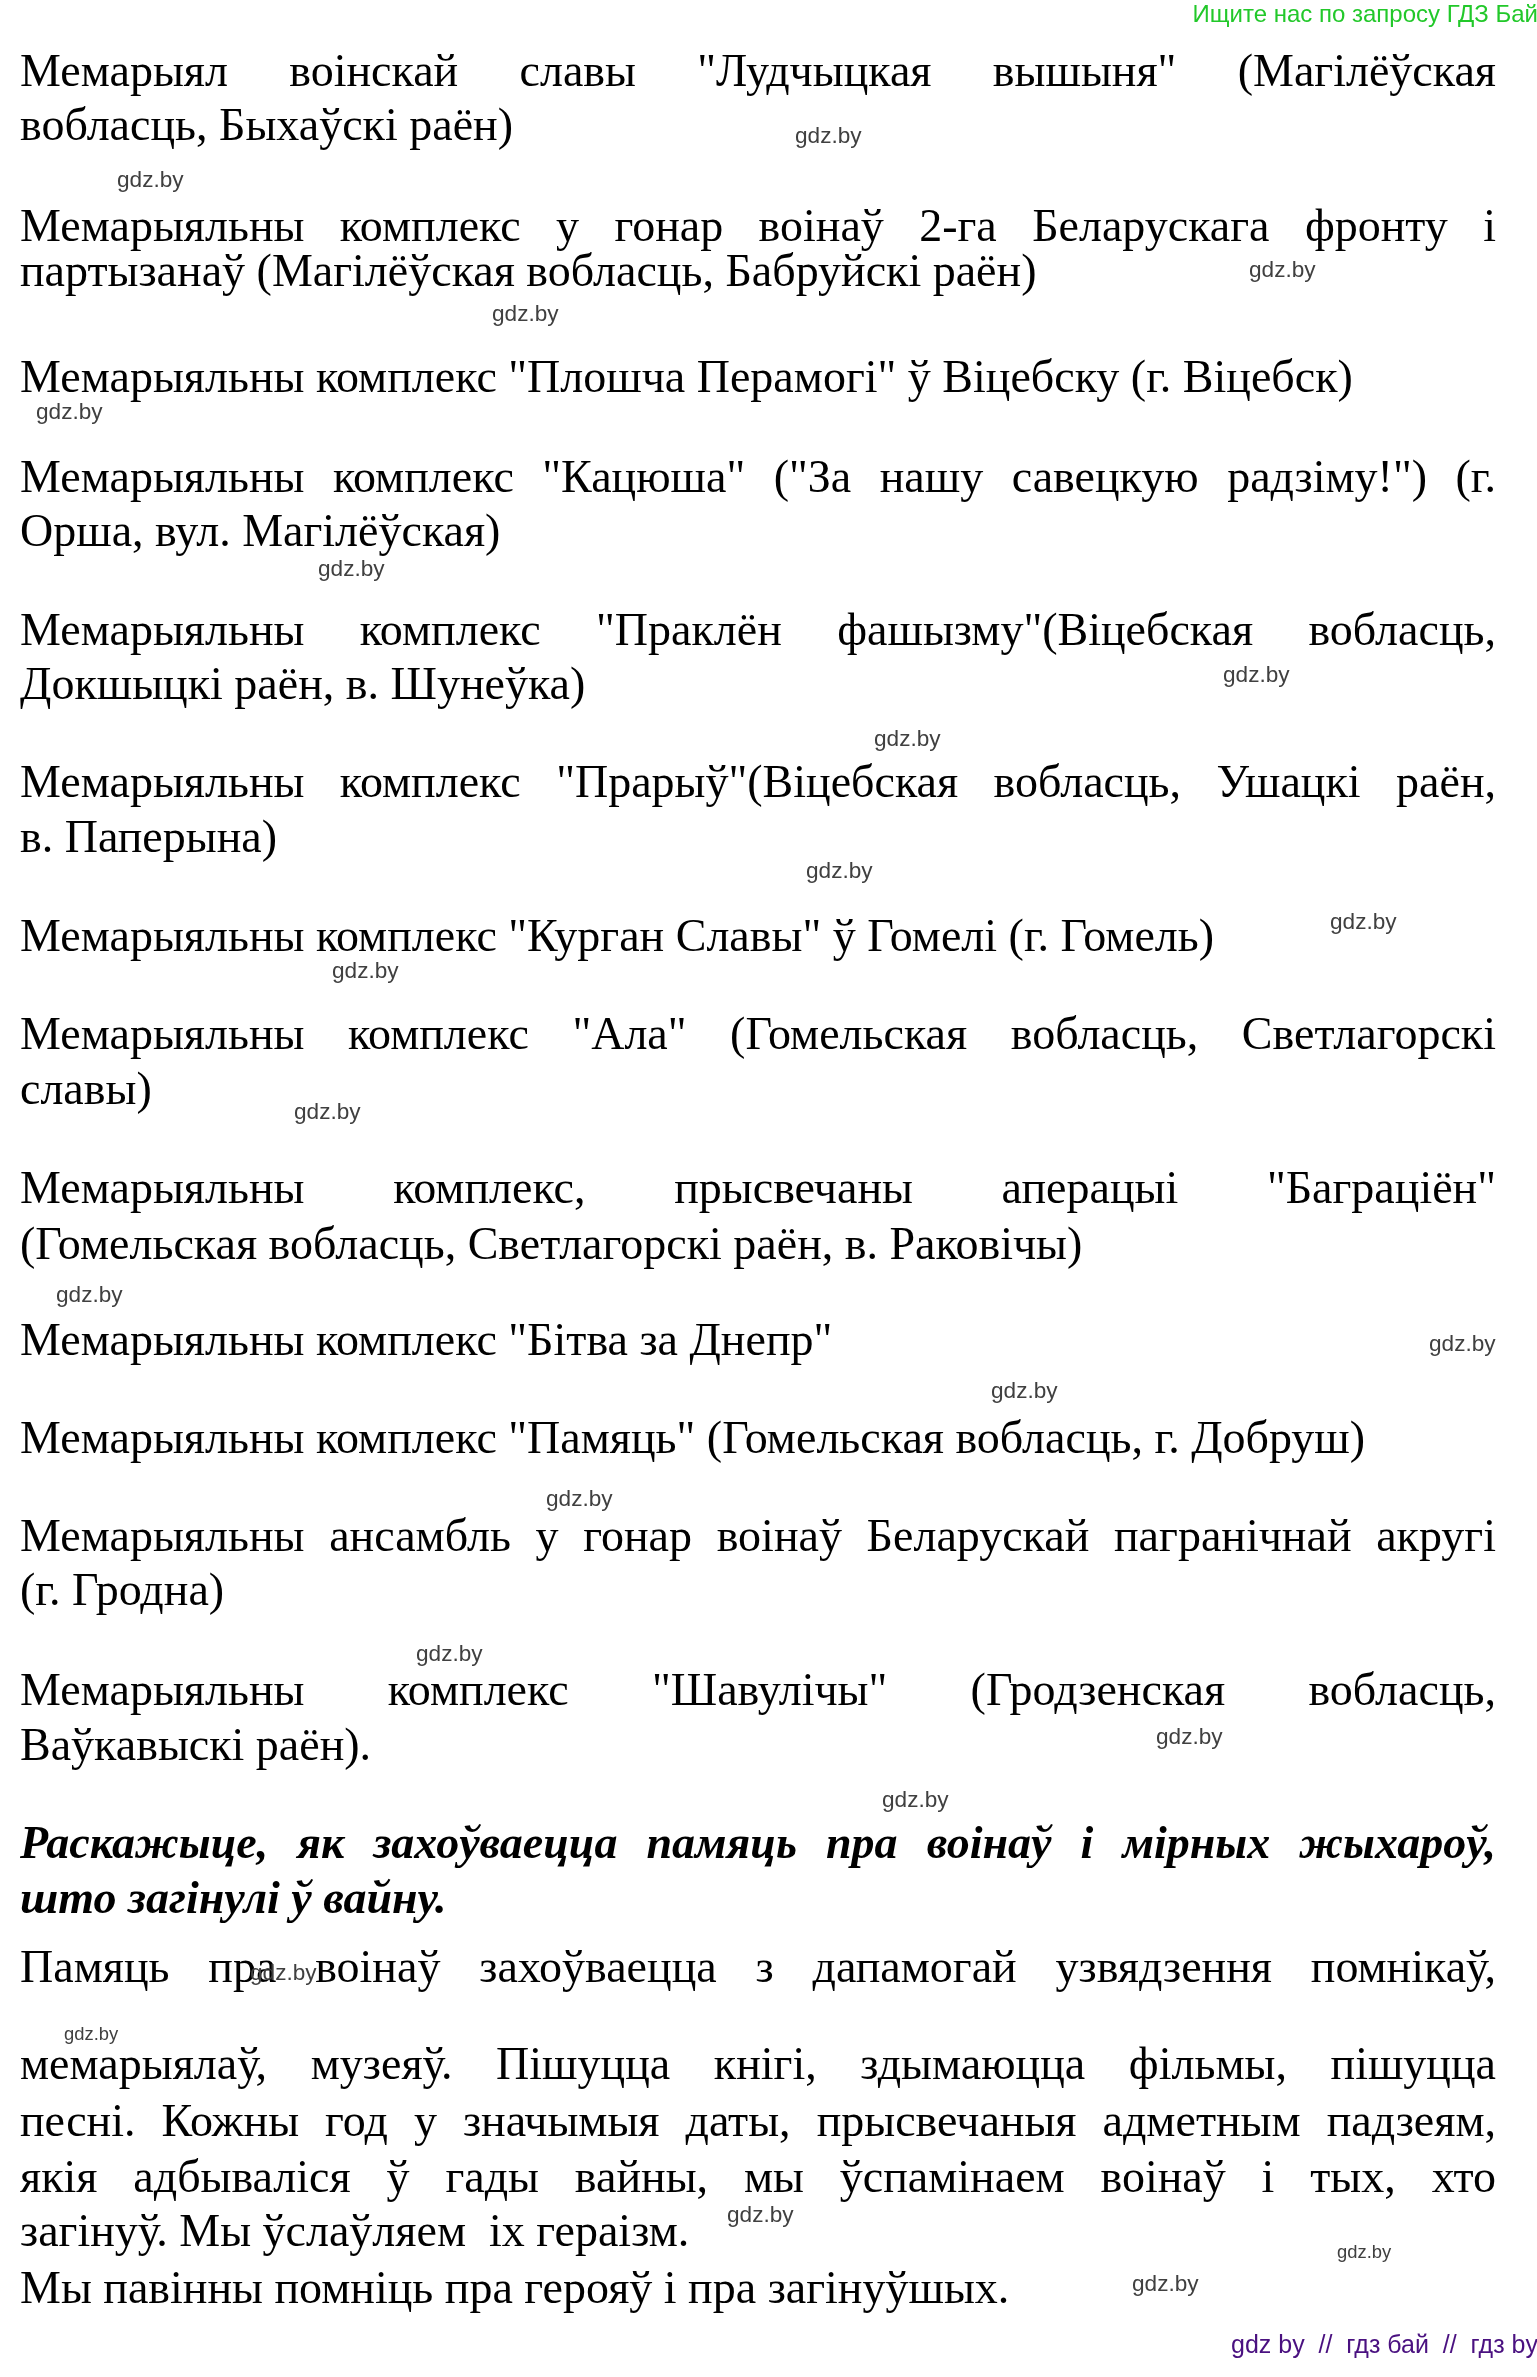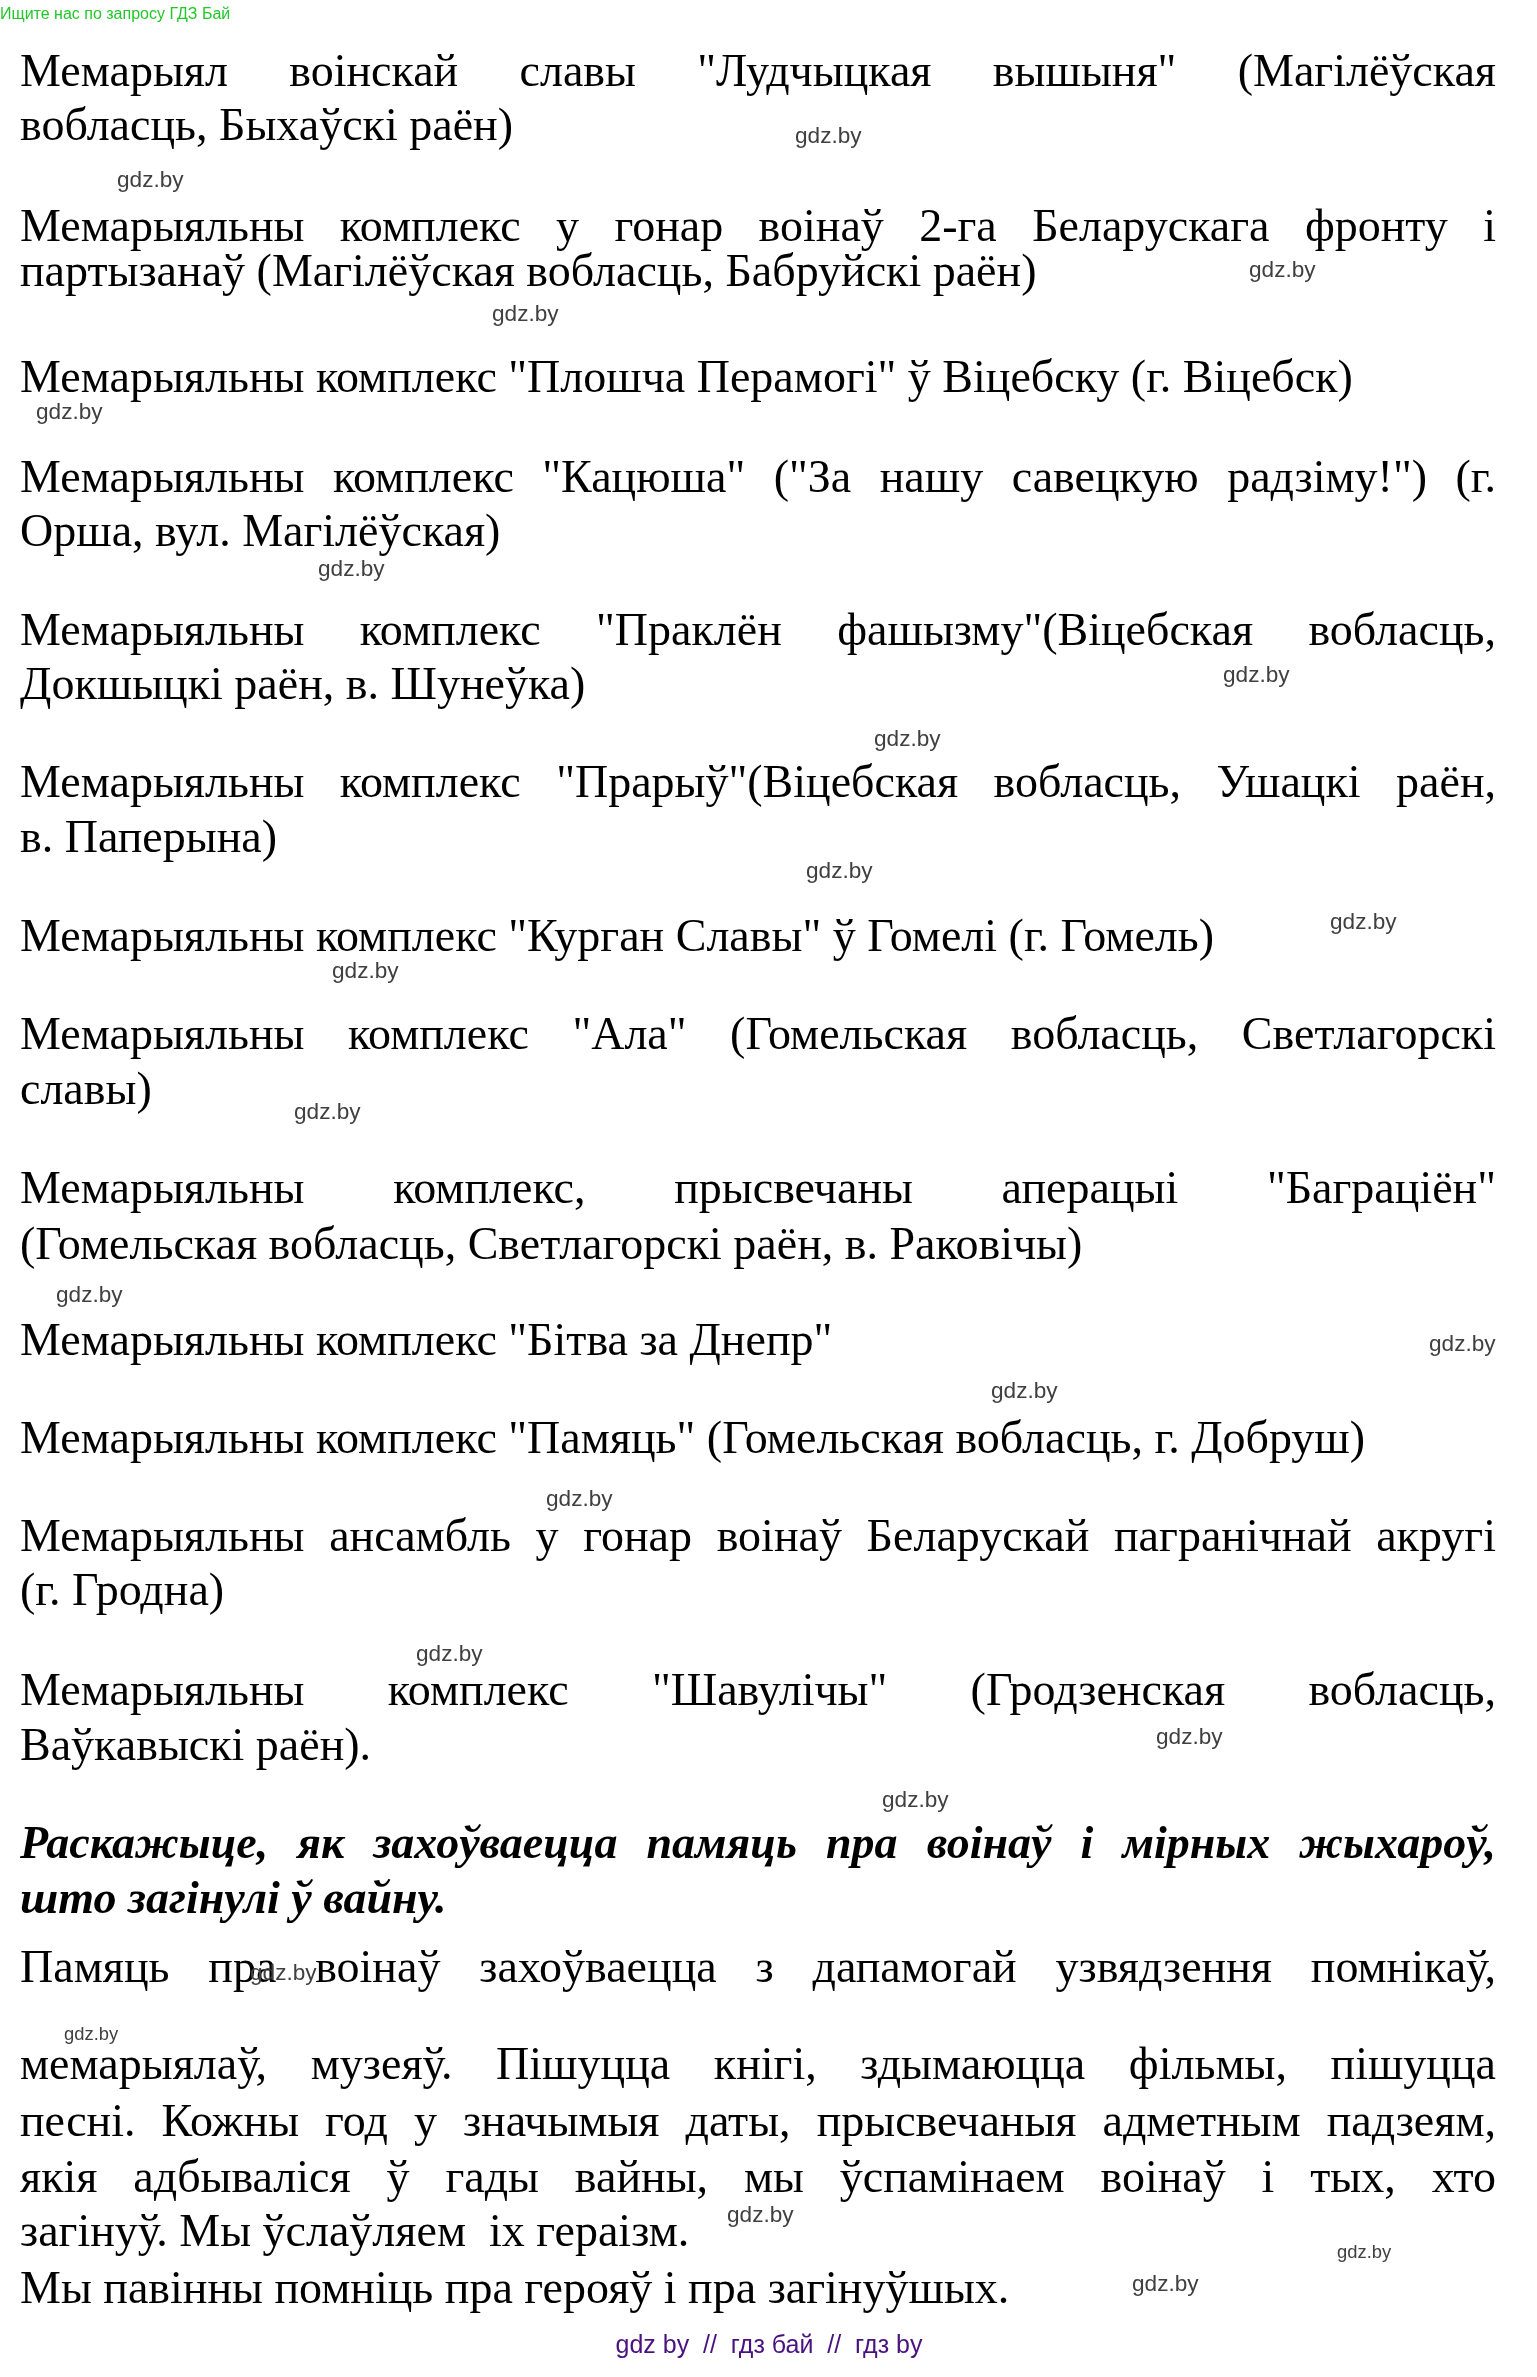--- a/index.html
+++ b/index.html
@@ -1,19 +1,19 @@
 <!DOCTYPE html>
 <html style="font-size:13.4px"><head>
 <meta charset="utf-8">
 <style>
   html, body { margin: 0; padding: 0; background: #ffffff; }
   body { width: 1538px; height: 2377px; position: relative; overflow: hidden; }
-  .hdr { position: absolute; left: 0; width: 1538px; top: 0; height: 28.5px; text-align: left;
-         font-family: "Liberation Sans", sans-serif; font-size: 16px; line-height: 28.5px; color: #22c82a; }
-  .ftr { position: absolute; left: 0; width: 1538px; top: 2328px; height: 33px; text-align: center;
+  .hdr { position: absolute; left: 0; width: 1538px; top: 0; height: 28.5px; text-align: right;
+         font-family: "Liberation Sans", sans-serif; font-size: 24px; line-height: 28.5px; color: #22c82a; }
+  .ftr { position: absolute; left: 0; width: 1538px; top: 2328px; height: 33px; text-align: right;
          font-family: "Liberation Sans", sans-serif; font-size: 25px; line-height: 33px; color: #4a1180; white-space: pre; }
   .line { position: absolute; left: 20px; width: 1476px; font-family: "Liberation Serif", serif;
           font-size: 46px; line-height: 54px; color: #000; white-space: nowrap; }
   .just { text-align: justify; text-align-last: justify; white-space: normal; }
   .q { font-weight: bold; font-style: italic; }
   .wm { position: absolute; font-family: "Liberation Sans", sans-serif; font-size: 22.6px; line-height: 25px; color: #404040; white-space: nowrap; }
 </style>
 </head>
 <body>
 

